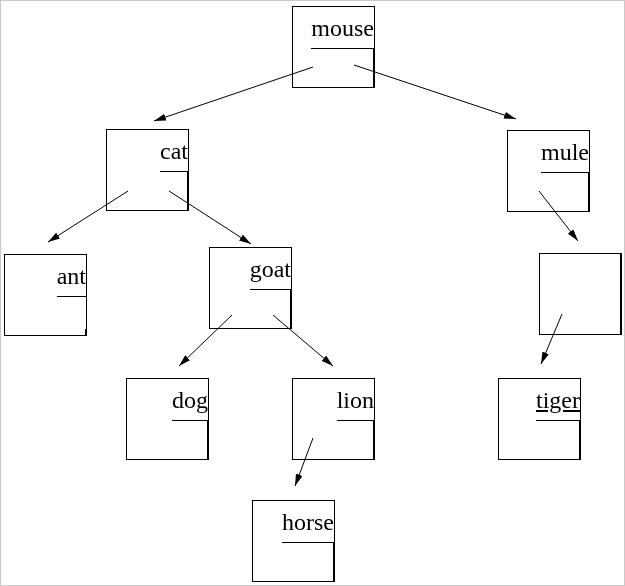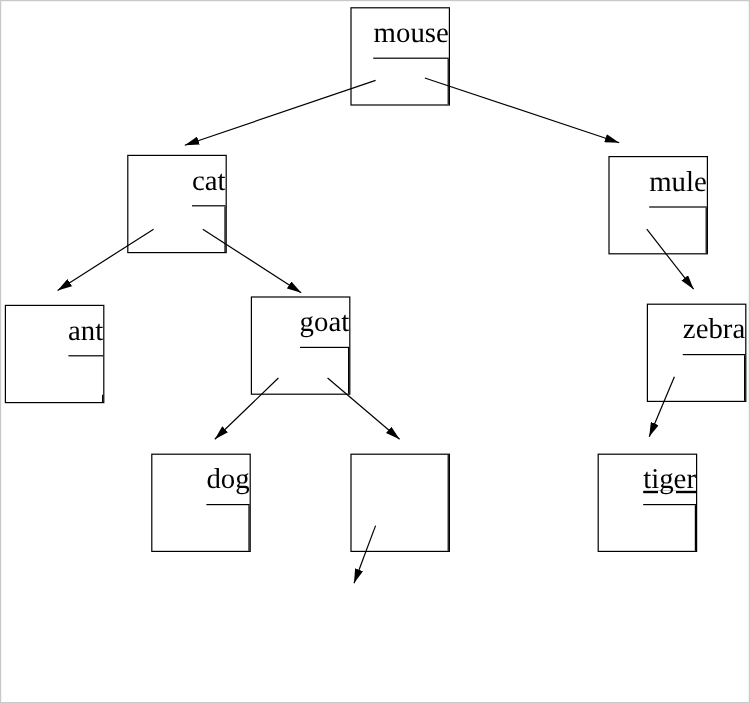--- a/index.html
+++ b/index.html
@@ -82,41 +82,48 @@
         </div>
       </div>
       <div class="node" style="left: 208px; top: 246px;">
         <div class="label">goat</div>
         <div class="cells">
           <div class="cell left"></div>
           <div class="cell"></div>
         </div>
       </div>
       <div class="node" style="left: 538px; top: 252px;">
-        <div class="label">zebra</div>
         <div class="cells">
           <div class="cell left"></div>
           <div class="cell"></div>
         </div>
       </div>
       <div class="node" style="left: 125px; top: 377px;">
         <div class="label">dog</div>
         <div class="cells">
           <div class="cell left"></div>
           <div class="cell"></div>
         </div>
       </div>
       <div class="node" style="left: 291px; top: 377px;">
+        <div class="label">lion</div>
         <div class="cells">
           <div class="cell left"></div>
           <div class="cell"></div>
         </div>
       </div>
       <div class="node" style="left: 497px; top: 377px; text-decoration: underline;">
         <div class="label">tiger</div>
+        <div class="cells">
+          <div class="cell left"></div>
+          <div class="cell"></div>
+        </div>
+      </div>
+      <div class="node" style="left: 251px; top: 499px;">
+        <div class="label">horse</div>
         <div class="cells">
           <div class="cell left"></div>
           <div class="cell"></div>
         </div>
       </div>
     </div>
   <svg class="edges-layer" width="625" height="586" viewBox="0 0 625 586" xmlns="http://www.w3.org/2000/svg">
     <defs>
       <marker id="arrowhead" viewBox="0 0 12 7" refX="12" refY="3.5" markerWidth="12" markerHeight="7" markerUnits="userSpaceOnUse" orient="auto">
         <path d="M0,0 L12,3.5 L0,7 Z" fill="#000000"></path>

